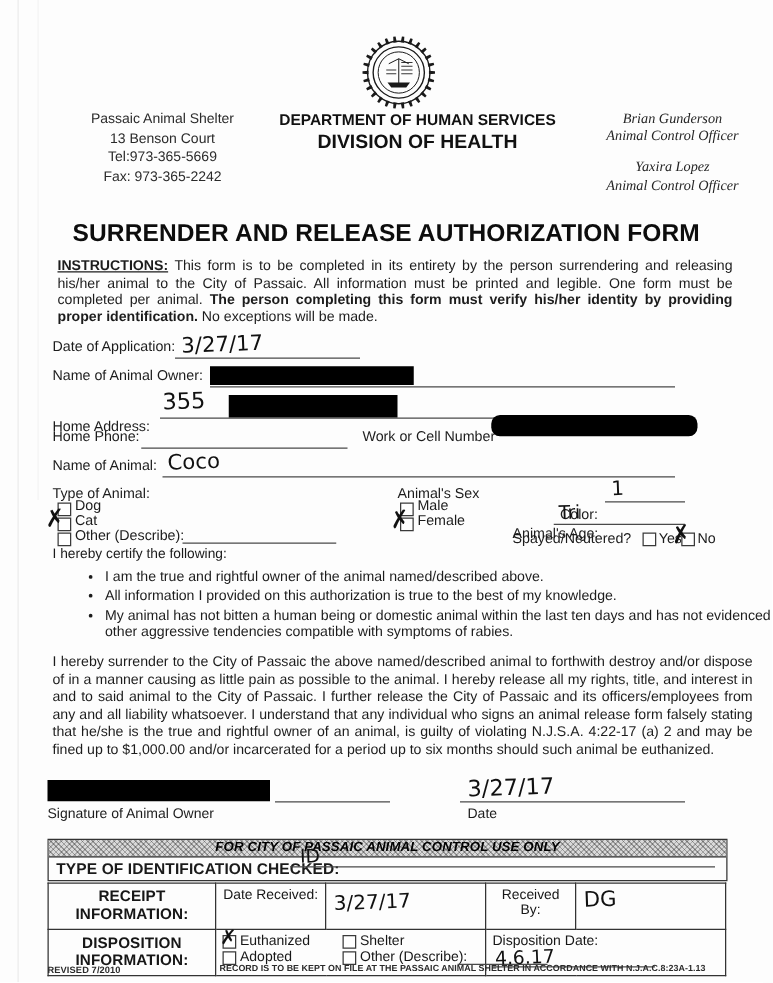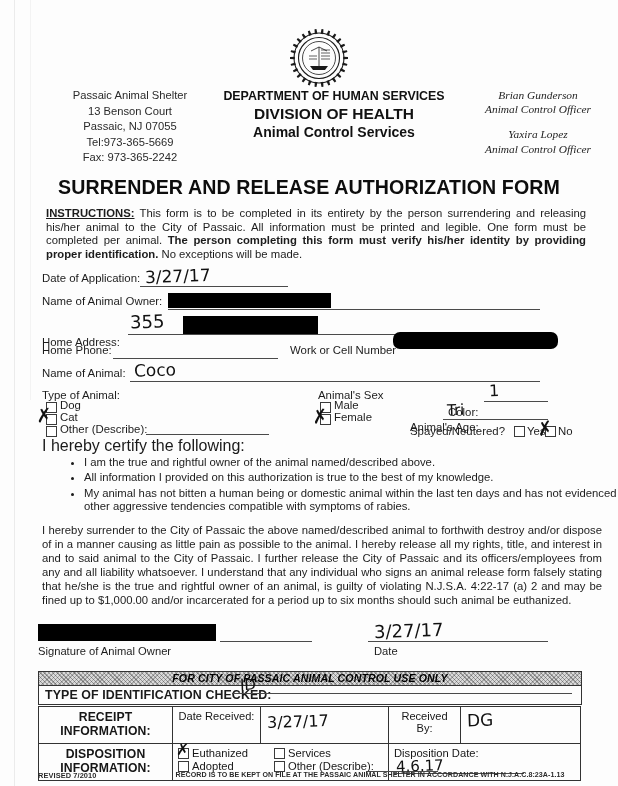--- a/index.html
+++ b/index.html
@@ -154,21 +154,21 @@
     font-family: "DejaVu Sans", sans-serif;
     color: #111;
     line-height: 1;
   }
 
   
   .certify-lbl {
     position: absolute;
     left: 42px;
     top: 437px;
-    font-size: 16px;
+    font-size: 11px;
   }
   .bullets {
     position: absolute;
     left: 62px;
     top: 456px;
     width: 540px;
     font-size: 11.3px;
     line-height: 13.8px;
     margin: 0;
     padding: 0 0 0 22px;
@@ -347,29 +347,27 @@
         <line x1="20" y1="29" x2="28" y2="29"></line>
         <line x1="20" y1="32" x2="28" y2="32"></line>
       </g>
     </g>
 
   </svg>
 
   <div class="hdr-left">
     <div>Passaic Animal Shelter</div>
     <div>13 Benson Court</div>
-    <div>Passaic, NJ 07055</div>
     <div>Tel:973-365-5669</div>
     <div>Fax: 973-365-2242</div>
   </div>
 
   <div class="hdr-center">
     <div class="l2">DEPARTMENT OF HUMAN SERVICES</div>
     <div class="l3">DIVISION OF HEALTH</div>
-    <div class="l4">Animal Control Services</div>
   </div>
 
   <div class="hdr-right">
     <div>Brian Gunderson</div>
     <div>Animal Control Officer</div>
     <div class="gap"></div>
     <div>Yaxira Lopez</div>
     <div>Animal Control Officer</div>
   </div>
 
@@ -499,21 +497,21 @@
         <td colspan="2">
           <div style="position:relative; height:26px;">
             <span class="cbox" style="left:0px; top:1px;"></span>
             <span class="xmark" style="left:-2px; top:-5px; font-size:16px;">✗</span>
             <span style="position:absolute; left:14px; top:0px;">Euthanized</span>
 
             <span class="cbox" style="left:0px; top:14px;"></span>
             <span style="position:absolute; left:14px; top:13px;">Adopted</span>
 
             <span class="cbox" style="left:96px; top:1px;"></span>
-            <span style="position:absolute; left:110px; top:0px;">Services</span>
+            <span style="position:absolute; left:110px; top:0px;">Shelter</span>
 
             <span class="cbox" style="left:96px; top:14px;"></span>
             <span style="position:absolute; left:110px; top:13px;">Other (Describe):</span>
             <span style="position:absolute; left:188px; top:24px; width:72px; border-bottom:1px solid #4a4a4a;"></span>
           </div>
         </td>
         <td colspan="2">
           <div style="position:relative; height:26px;">
             <span style="position:absolute; left:0; top:0;">Disposition Date:</span>
             <span class="hand" style="left:2px; top:10px; font-size:15px;">4.6.17</span>

